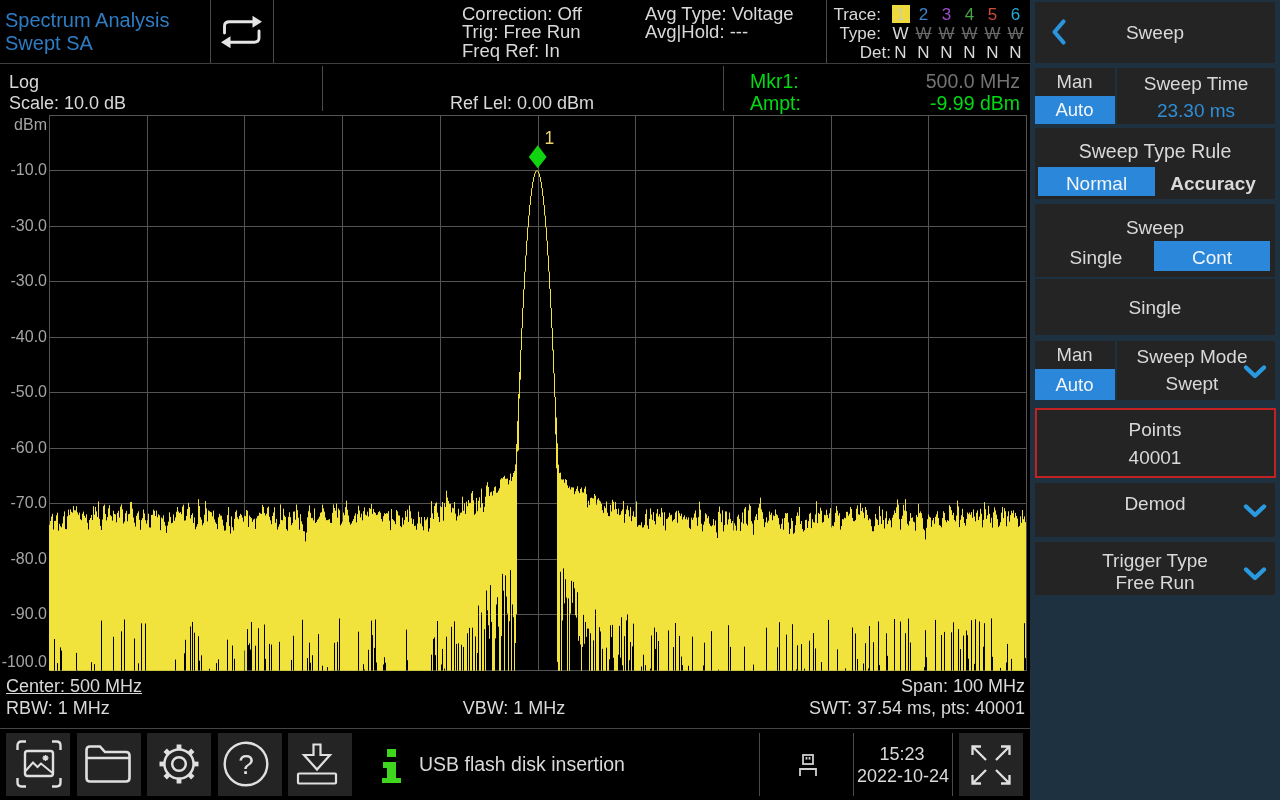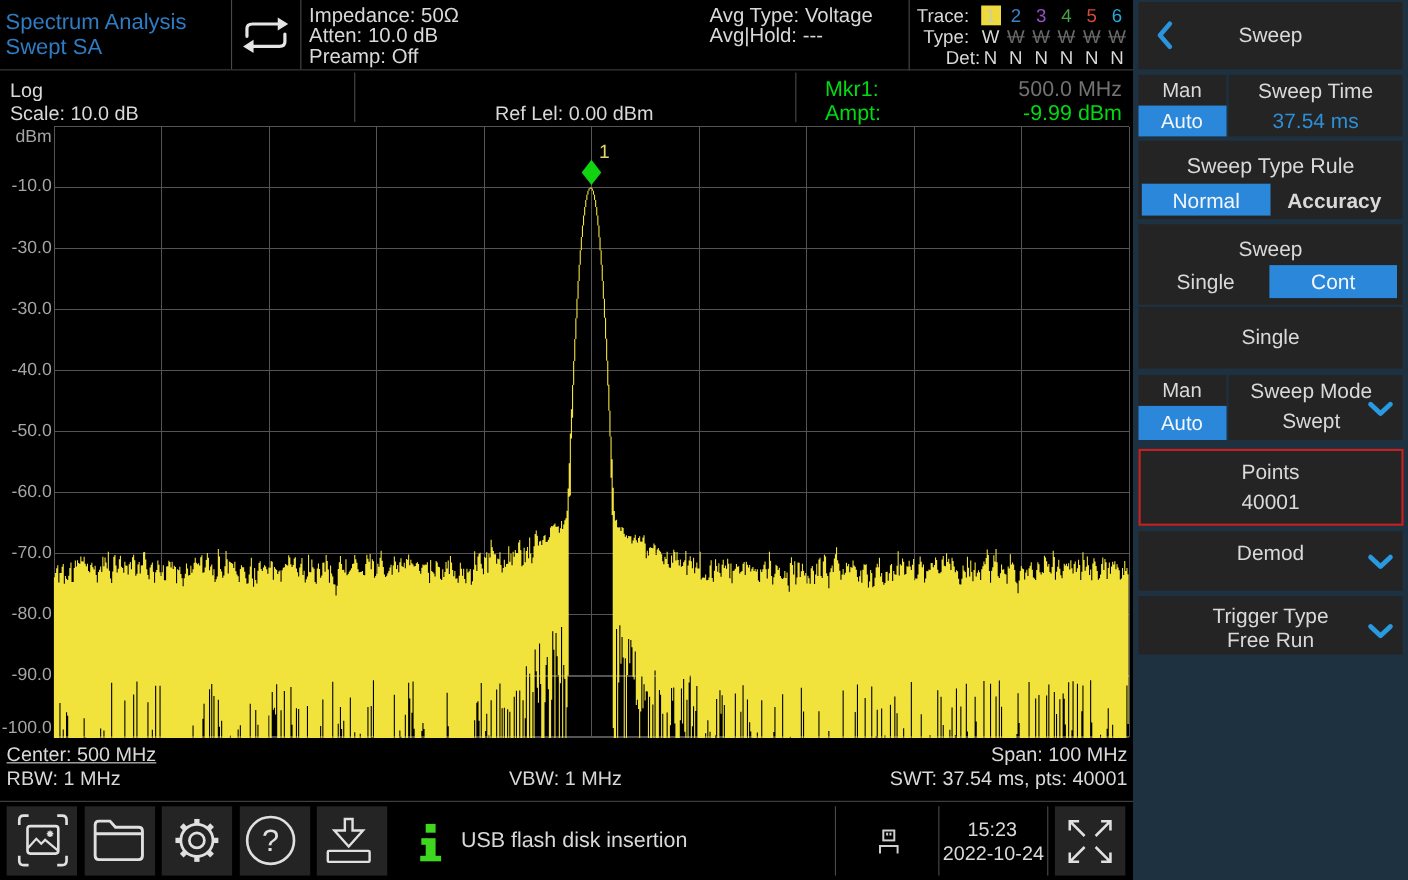--- a/index.html
+++ b/index.html
@@ -25,21 +25,21 @@
 
 <svg width="46" height="40" viewBox="0 0 46 40" style="left:218px;top:13px;">
   <g fill="none" stroke="#e5e5e5" stroke-width="2.9" stroke-linecap="round">
     <path d="M6.5 20 V13 Q6.5 8.8 11.5 8.8 H35"></path>
     <path d="M41 18 V25 Q41 29.2 36 29.2 H12"></path>
   </g>
   <path d="M34.5 2.8 L44 8.8 L34.5 14.8 Z" fill="#e5e5e5"></path>
   <path d="M12.5 23.2 L3 29.2 L12.5 35.2 Z" fill="#e5e5e5"></path>
 </svg>
 
-<div class="t" style="left:281px;top:5.2px;font-size:18.5px;line-height:18.2px;">Impedance: 50Ω<br>Atten: 10.0 dB<br>Preamp: Off</div>
+<div class="t" style="left:462px;top:5.2px;font-size:18.5px;line-height:18.2px;">Correction: Off<br>Trig: Free Run<br>Freq Ref: In</div>
 <div class="t" style="left:645px;top:5.2px;font-size:18.5px;line-height:18.2px;">Avg Type: Voltage<br>Avg|Hold: ---</div>
 
 <div class="t r" style="left:881px;top:6px;font-size:17px;">Trace:</div>
 <div class="t r" style="left:881px;top:25px;font-size:17px;">Type:</div>
 <div class="t r" style="left:891px;top:44px;font-size:17px;">Det:</div>
 <div style="position:absolute;left:891.5px;top:4.5px;width:18px;height:18px;background:#eeda3d;"></div>
 <div class="t c" style="left:900.5px;top:6px;font-size:17px;color:#cdd09a;">1</div>
 <div class="t c" style="left:923.5px;top:6px;font-size:17px;color:#3b82c8;">2</div>
 <div class="t c" style="left:946.5px;top:6px;font-size:17px;color:#9a4ec6;">3</div>
 <div class="t c" style="left:969.5px;top:6px;font-size:17px;color:#47a447;">4</div>
@@ -213,21 +213,21 @@
   <path d="M13.5 2.5 L4.5 13 L13.5 23.5" fill="none" stroke="#2a94dc" stroke-width="4.2" stroke-linecap="round" stroke-linejoin="round"></path>
 </svg>
 <div class="t c" style="left:1155px;top:23px;font-size:19px;">Sweep</div>
 
 <div class="tile" style="left:1034.5px;top:67.5px;width:80px;height:28px;"></div>
 <div class="tile blue" style="left:1034.5px;top:95.5px;width:80px;height:28.5px;"></div>
 <div class="tile" style="left:1117px;top:67.5px;width:158px;height:56.5px;"></div>
 <div class="t c" style="left:1074.5px;top:73px;font-size:18.5px;">Man</div>
 <div class="t c" style="left:1074.5px;top:101px;font-size:18.5px;color:#f2f6fa;">Auto</div>
 <div class="t c" style="left:1196px;top:74px;font-size:19px;">Sweep Time</div>
-<div class="t c" style="left:1196px;top:101px;font-size:19px;color:#2e8fd6;">37.54 ms</div>
+<div class="t c" style="left:1196px;top:101px;font-size:19px;color:#2e8fd6;">23.30 ms</div>
 
 <div class="tile" style="left:1034.5px;top:128px;width:240.5px;height:71px;"></div>
 <div class="tile blue" style="left:1038px;top:166.5px;width:117px;height:29.5px;"></div>
 <div class="t c" style="left:1155px;top:142px;font-size:19.5px;">Sweep Type Rule</div>
 <div class="t c" style="left:1096.5px;top:174px;font-size:19px;color:#f2f6fa;">Normal</div>
 <div class="t c" style="left:1213px;top:174px;font-size:19px;font-weight:bold;">Accuracy</div>
 
 <div class="tile" style="left:1034.5px;top:203.5px;width:240.5px;height:73px;"></div>
 <div class="tile blue" style="left:1154px;top:241px;width:116px;height:30px;"></div>
 <div class="t c" style="left:1155px;top:218px;font-size:19px;">Sweep</div>

